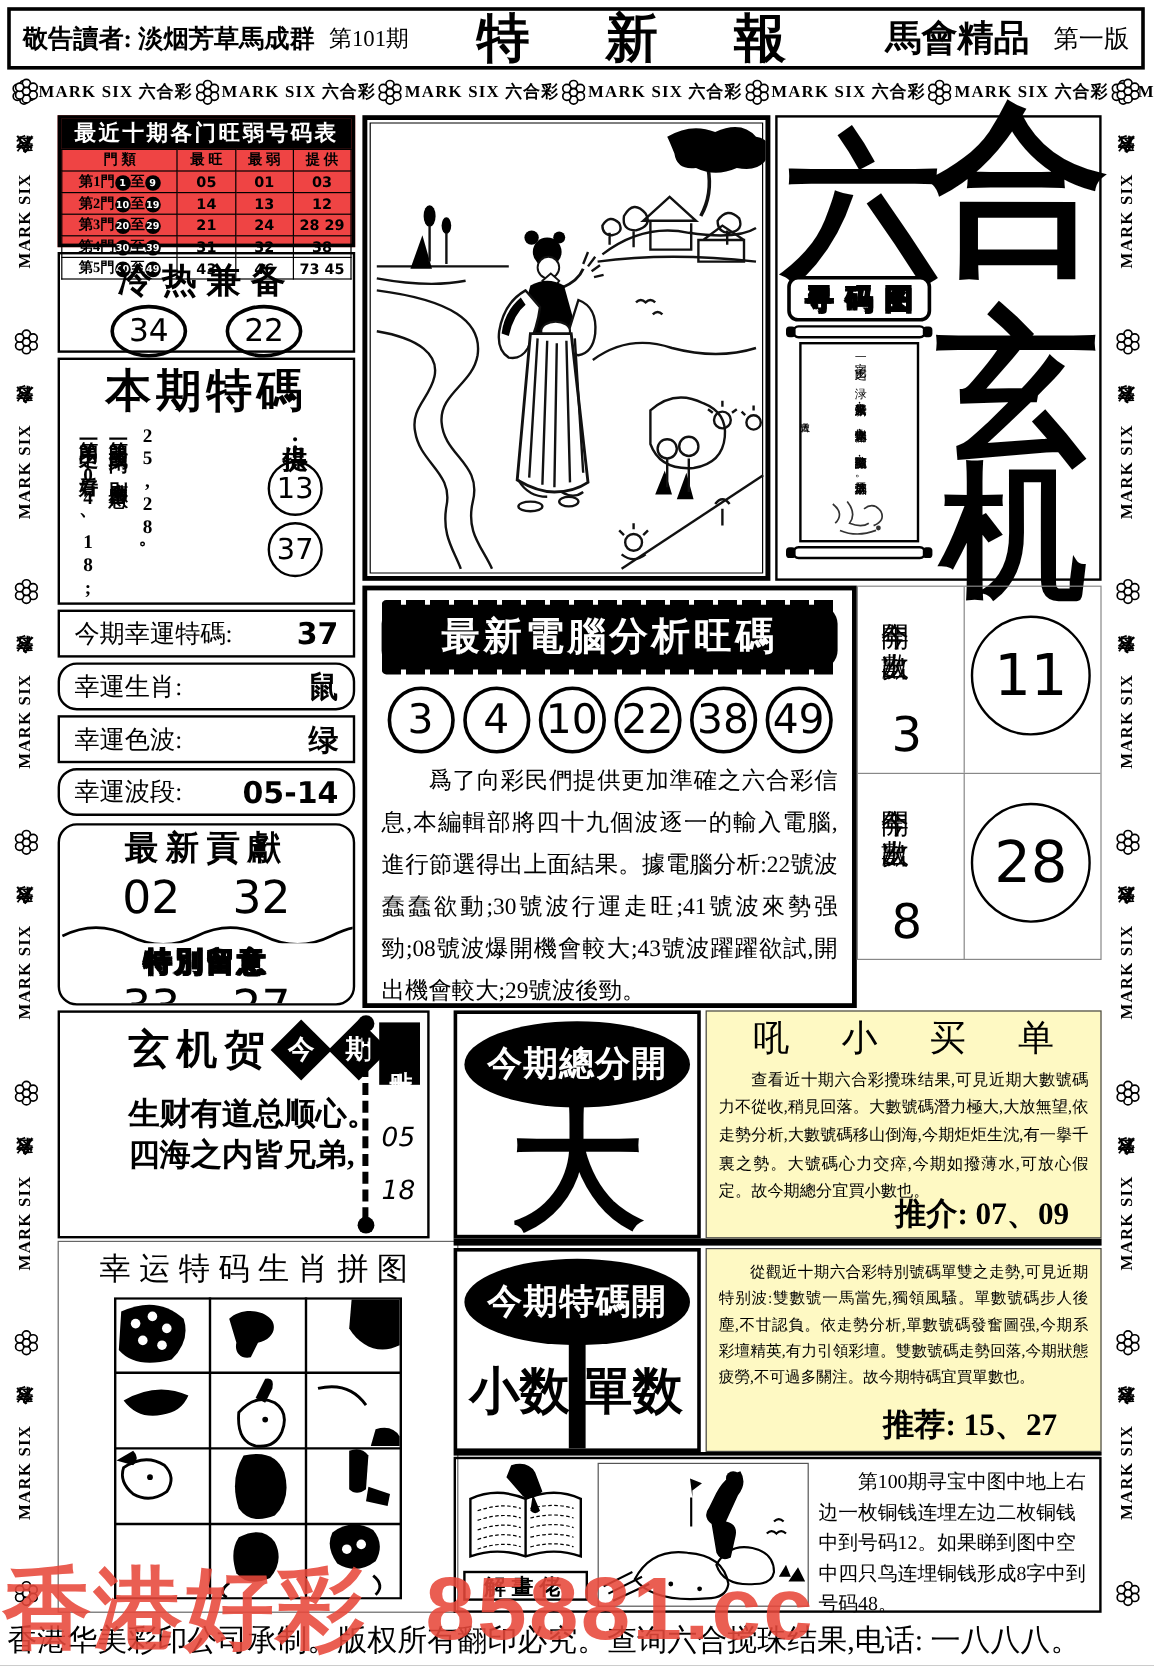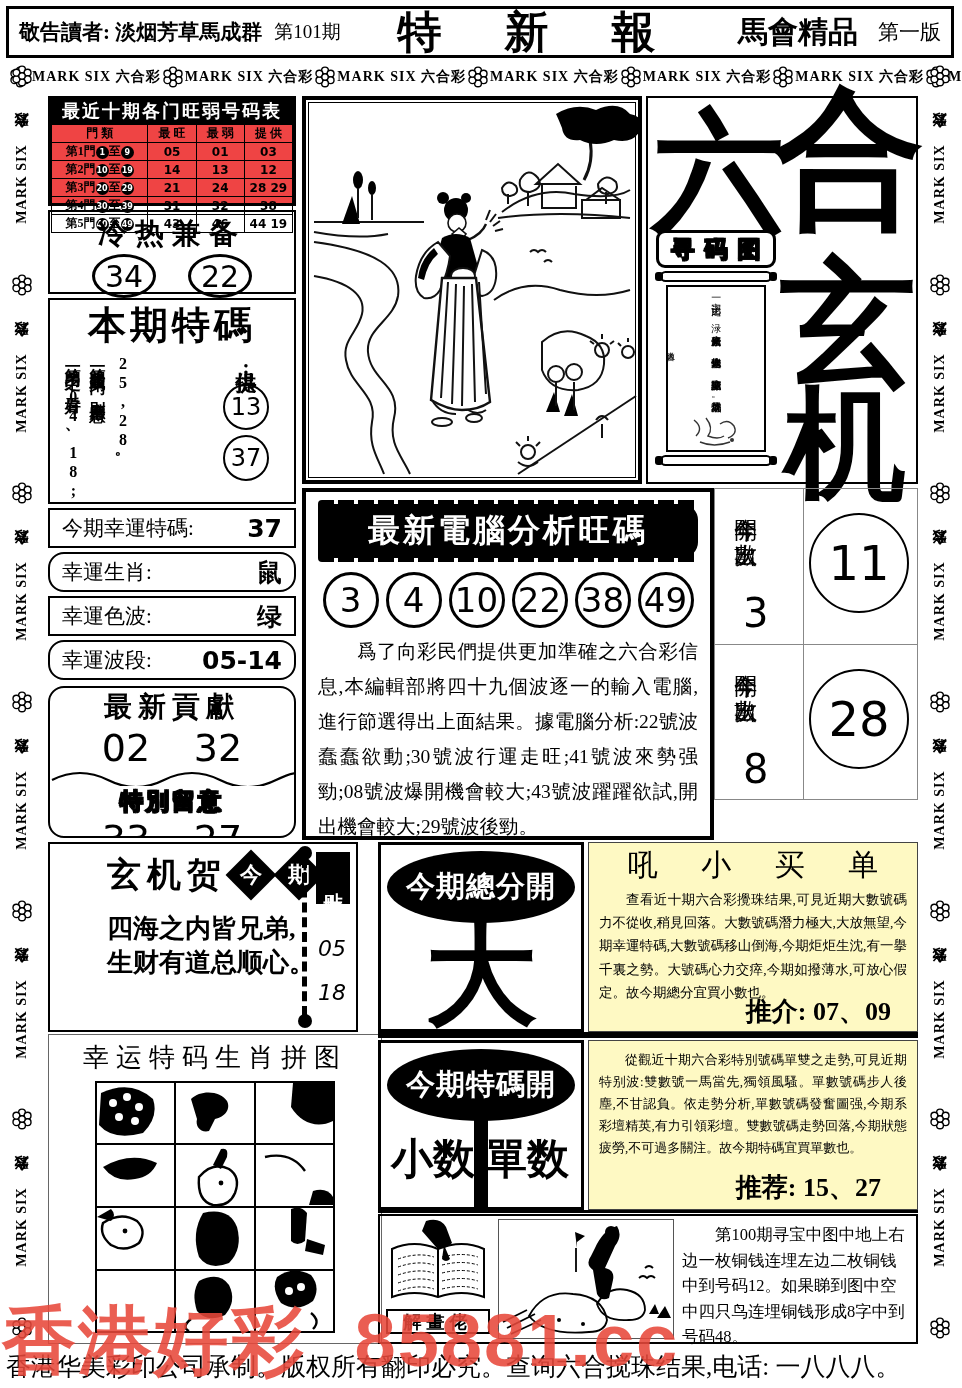--- a/index.html
+++ b/index.html
@@ -40,21 +40,21 @@
   .bnum { display:inline-flex; align-items:center; justify-content:center;
     background:#000; color:#fff; border-radius:50%; min-width:13px; height:13px;
     font-size:8px; font-family:"DejaVu Sans", sans-serif; padding:0 1px; vertical-align:middle; }
 
   
   .coldhot { left:48px; top:210px; width:248px; height:84px; border:2px solid #000;
     text-align:center; }
   .ch-title { font-size:29px; font-weight:bold; letter-spacing:8px; margin-top:2px; }
   .ch-nums { display:flex; justify-content:space-around; padding:0 26px; }
   .oval { width:64px; height:44px; border:3px solid #000; border-radius:50%;
-    display:flex; align-items:center; justify-content:center; font-size:30px; }
+    display:flex; align-items:center; justify-content:center; font-size:26px; }
 
   
   .special { left:48px; top:298px; width:248px; height:206px; border:2px solid #000; }
   .sp-title { font-size:38px; font-weight:bold; text-align:center; letter-spacing:4px; }
   .sp-row { display:flex; padding:4px 6px 0 10px; }
   .sp-body { writing-mode:vertical-lr; text-orientation:upright; height:150px;
     font-size:16px; font-weight:bold; line-height:1.55; letter-spacing:2px; flex:1; }
   .sp-offer { width:84px; display:flex; flex-direction:column; align-items:center; gap:5px; }
   .sp-offer-label { writing-mode:vertical-rl; text-orientation:upright;
     font-size:21px; font-weight:bold; }
@@ -342,21 +342,21 @@
       <tr>
         <td><span>第4門</span><span class="bnum">30</span><span>至</span><span class="bnum">39</span></td>
         <td class="num">31</td>
         <td class="num">32</td>
         <td class="num">38</td>
       </tr>
       <tr>
         <td><span>第5門</span><span class="bnum">40</span><span>至</span><span class="bnum">49</span></td>
         <td class="num">43</td>
         <td class="num">46</td>
-        <td class="num">44 19</td>
+        <td class="num">73 45</td>
       </tr>
     </tbody>
       </table>
   </div>
 
   <div class="abs coldhot">
     <div class="ch-title">冷热兼备</div>
     <div class="ch-nums">
       <span class="oval num">34</span>
       <span class="oval num">22</span>
@@ -413,22 +413,22 @@
       <div class="my-title">
         <span class="my-pre">玄机贺</span>
         <span class="diamond">
             <span>今</span>
           </span>
         <span class="diamond">
             <span>期</span>
           </span>
       </div>
       <div class="my-poem">
+        <div>生财有道总顺心。</div>
         <div>四海之内皆兄弟,</div>
-        <div>生财有道总顺心。</div>
       </div>
     </div>
     <div class="dash-line"></div>
     <div class="tip-box">贴士</div>
     <span class="tip-num num" style="top:92px">05</span>
     <span class="tip-num num" style="top:136px">18</span>
   </div>
 
   <div class="abs puzzle">
     <div class="pz-title">幸运特码生肖拼图</div>
@@ -613,21 +613,21 @@
         <span>今期特碼開</span>
       </div>
     <div class="opt-bar"></div>
     <span class="opt l">小数</span>
     <span class="opt r">單数</span>
   </div>
   <div class="abs thinbar"></div>
 
   <div class="abs textbox buysmall">
     <div class="bs-title">吼 小 买 单</div>
-    <div class="bs-body">查看近十期六合彩攪珠结果,可見近期大數號碼力不從收,稍見回落。大數號碼潛力極大,大放無望,今期幸運特碼,大數號碼移山倒海,今期炬炬生沈,有一擧千裏之勢。大號碼心力交瘁,今期如撥薄水,可放心假定。故今期總分宜買小數也。</div>
+    <div class="bs-body">查看近十期六合彩攪珠结果,可見近期大數號碼力不從收,稍見回落。大數號碼潛力極大,大放無望,依走勢分析,大數號碼移山倒海,今期炬炬生沈,有一擧千裏之勢。大號碼心力交瘁,今期如撥薄水,可放心假定。故今期總分宜買小數也。</div>
     <div class="bs-rec">推介: 07、09</div>
   </div>
 
   <div class="abs textbox oddeven">
     <div class="oe-body">從觀近十期六合彩特別號碼單雙之走勢,可見近期特别波:雙數號一馬當先,獨領風騷。單數號碼步人後塵,不甘認負。依走勢分析,單數號碼發奮圖强,今期系彩壇精英,有力引領彩壇。雙數號碼走勢回落,今期狀態疲勞,不可過多關注。故今期特碼宜買單數也。</div>
     <div class="oe-rec">推荐: 15、27</div>
   </div>
 
   <div class="abs decode">
     <div class="dc-left">

